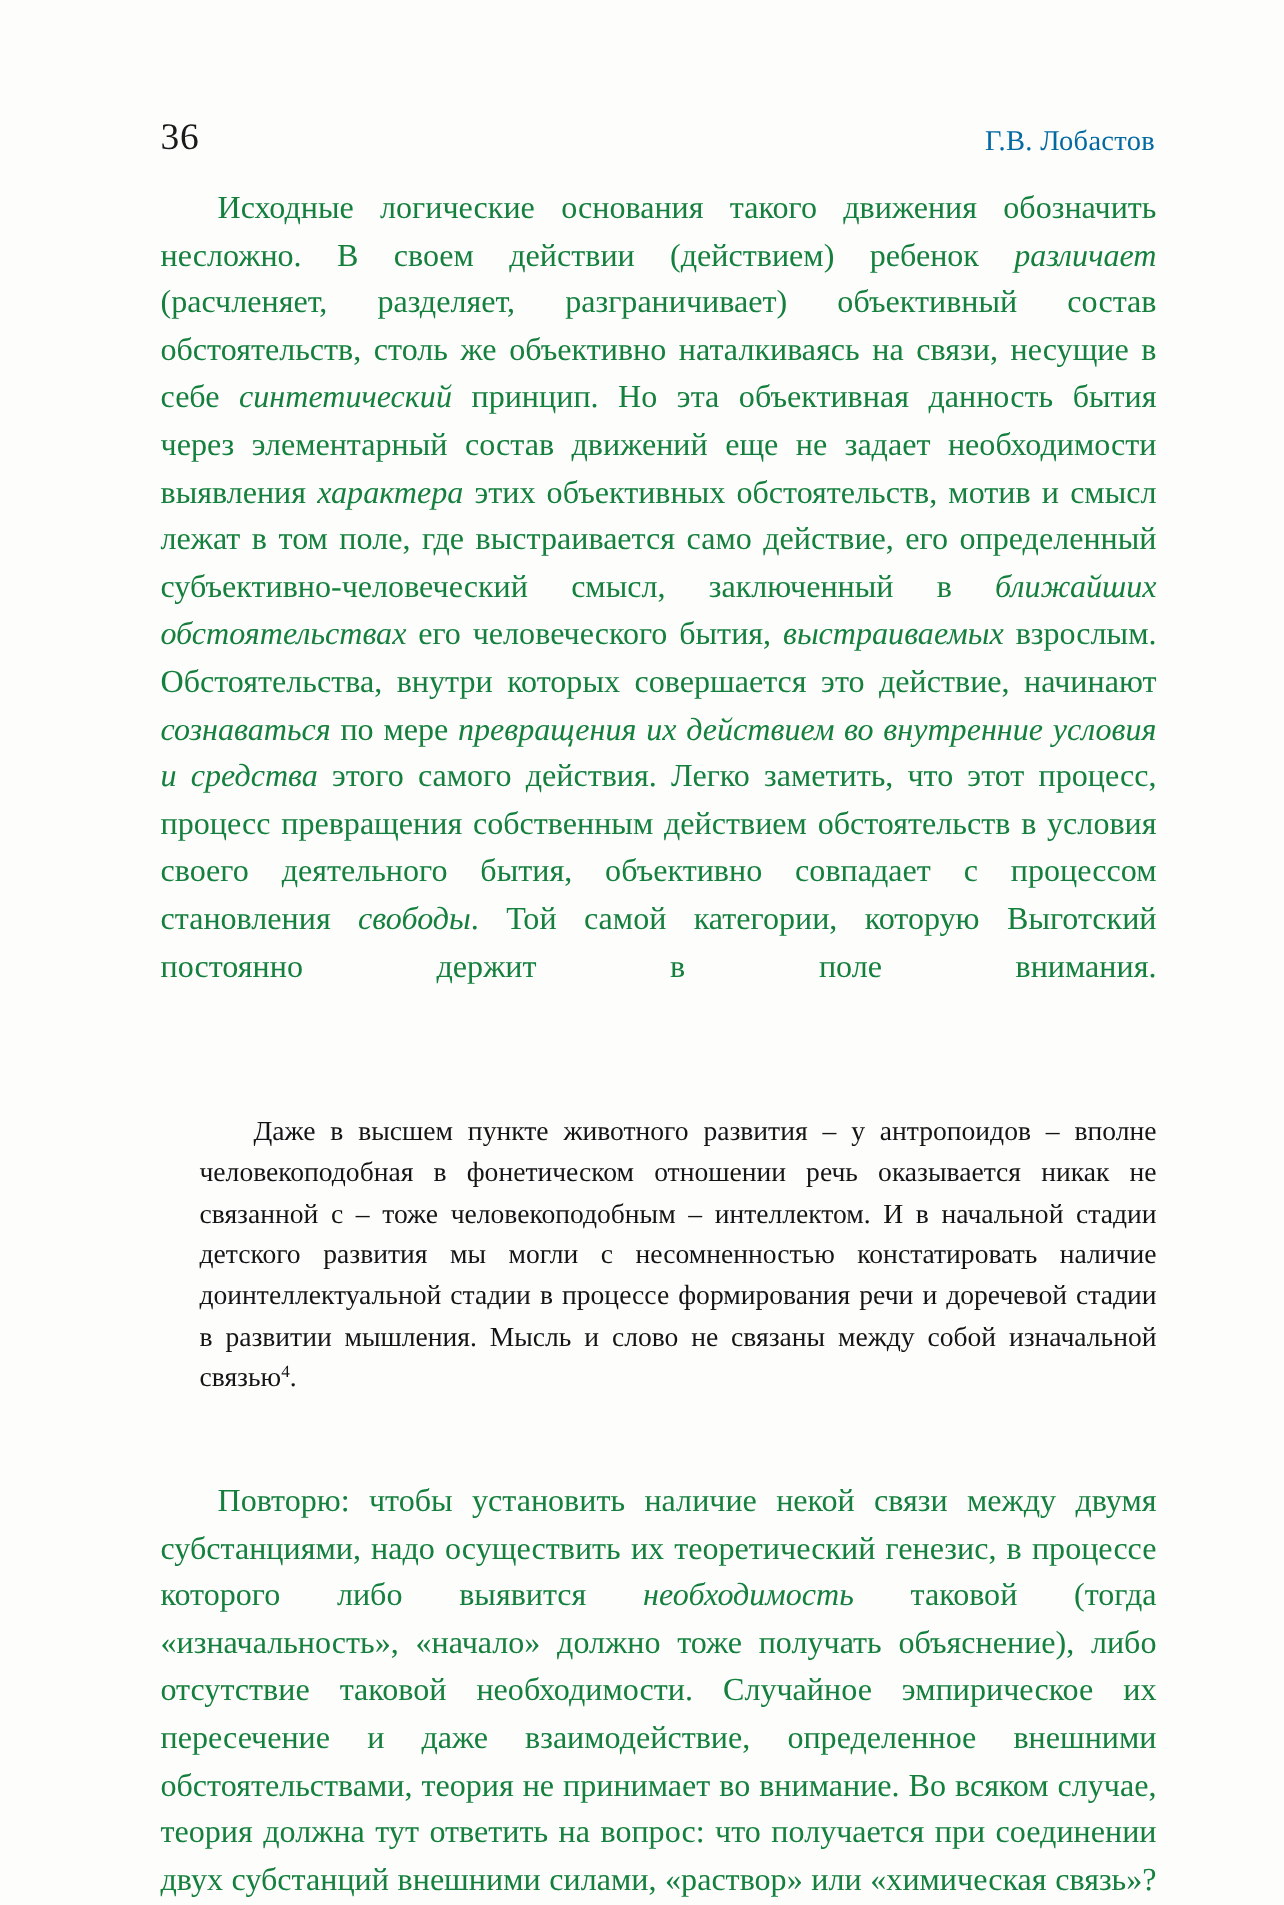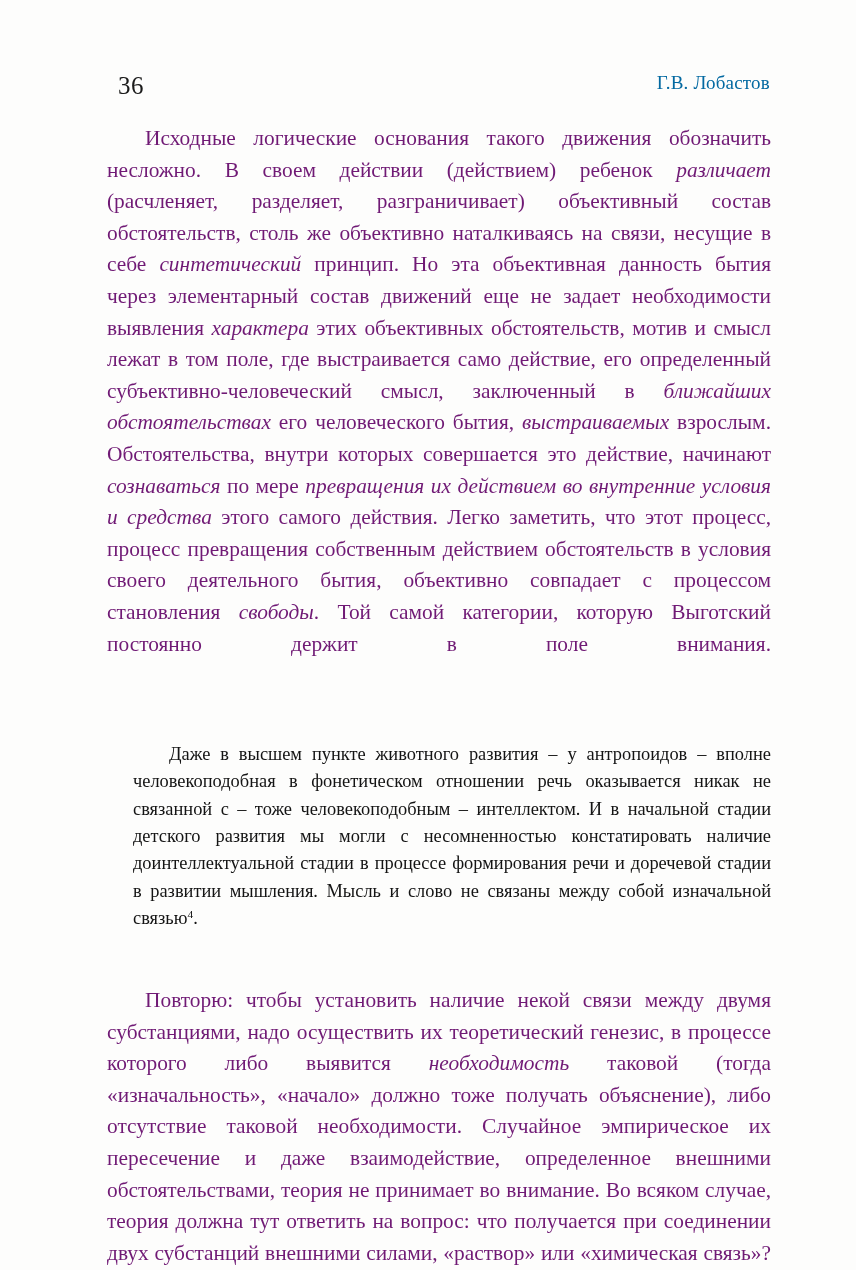--- a/index.html
+++ b/index.html
@@ -25,23 +25,22 @@
   }
 
   
   .running-head {
     position: absolute;
     left: 107px;
     right: 86px;
     top: 72px;
     height: 34px;
     display: flex;
-    align-items: flex-start;
+    align-items: flex-end;
     justify-content: space-between;
-    margin-left: 11px;
   }
   .folio {
     font-size: 25px;
     letter-spacing: 0.5px;
     color: #1a1a1a;
   }
   .author-name {
     font-size: 19px;
     letter-spacing: 0.2px;
     color: #0369a1;
@@ -57,21 +56,21 @@
 
   p.body-par {
     margin: 0;
     font-size: 21.4px;
     line-height: 31.6px;
     text-align: justify;
     text-justify: inter-word;
     text-indent: 38px;
     hyphens: manual;
     -webkit-hyphens: manual;
-    color: #701a75;
+    color: #15803d;
   }
 
   .quote {
     margin: 25px 16px 0 26px;
     width: 638px;
     font-size: 18.4px;
     line-height: 27.4px;
     text-align: justify;
     text-indent: 36px;
     color: #141414;

